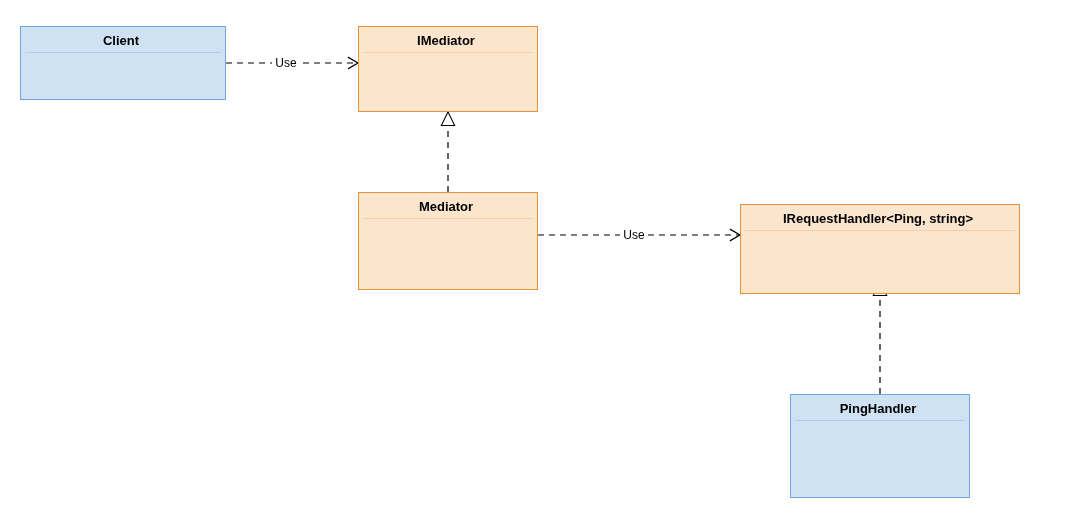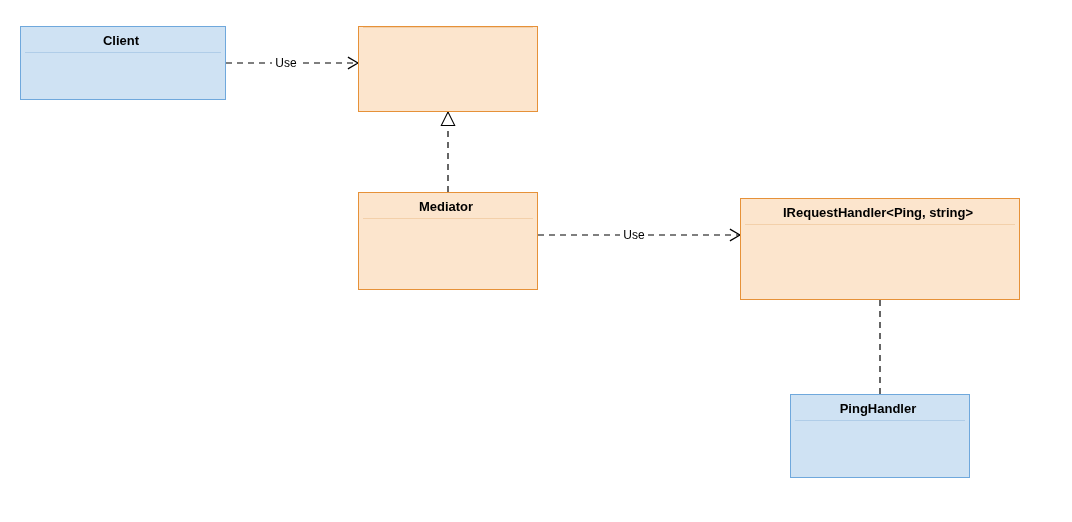--- a/index.html
+++ b/index.html
@@ -87,29 +87,30 @@
 
   <line x1="880" y1="394" x2="880" y2="282" stroke="#000" stroke-width="1.2" stroke-dasharray="6 5" marker-end="url(#tri-open)"></line>
 </svg>
 
 <div class="node blue" style="left:20px; top:26px; width:206px; height:74px;">
   <div class="title">Client</div>
   <div class="sep"></div>
 </div>
 
 <div class="node orange" style="left:358px; top:26px; width:180px; height:86px;">
+  <div class="title">IMediator</div>
   <div class="sep"></div>
 </div>
 
 <div class="node orange" style="left:358px; top:192px; width:180px; height:98px;">
   <div class="title">Mediator</div>
   <div class="sep"></div>
 </div>
 
-<div class="node orange" style="left:740px; top:198px; width:280px; height:102px;">
+<div class="node orange" style="left:740px; top:204px; width:280px; height:90px;">
   <div class="title">IRequestHandler&lt;Ping, string&gt;</div>
   <div class="sep"></div>
 </div>
 
-<div class="node blue" style="left:790px; top:394px; width:180px; height:84px;">
+<div class="node blue" style="left:790px; top:394px; width:180px; height:104px;">
   <div class="title">PingHandler</div>
   <div class="sep"></div>
 </div>
 
 </body></html>

